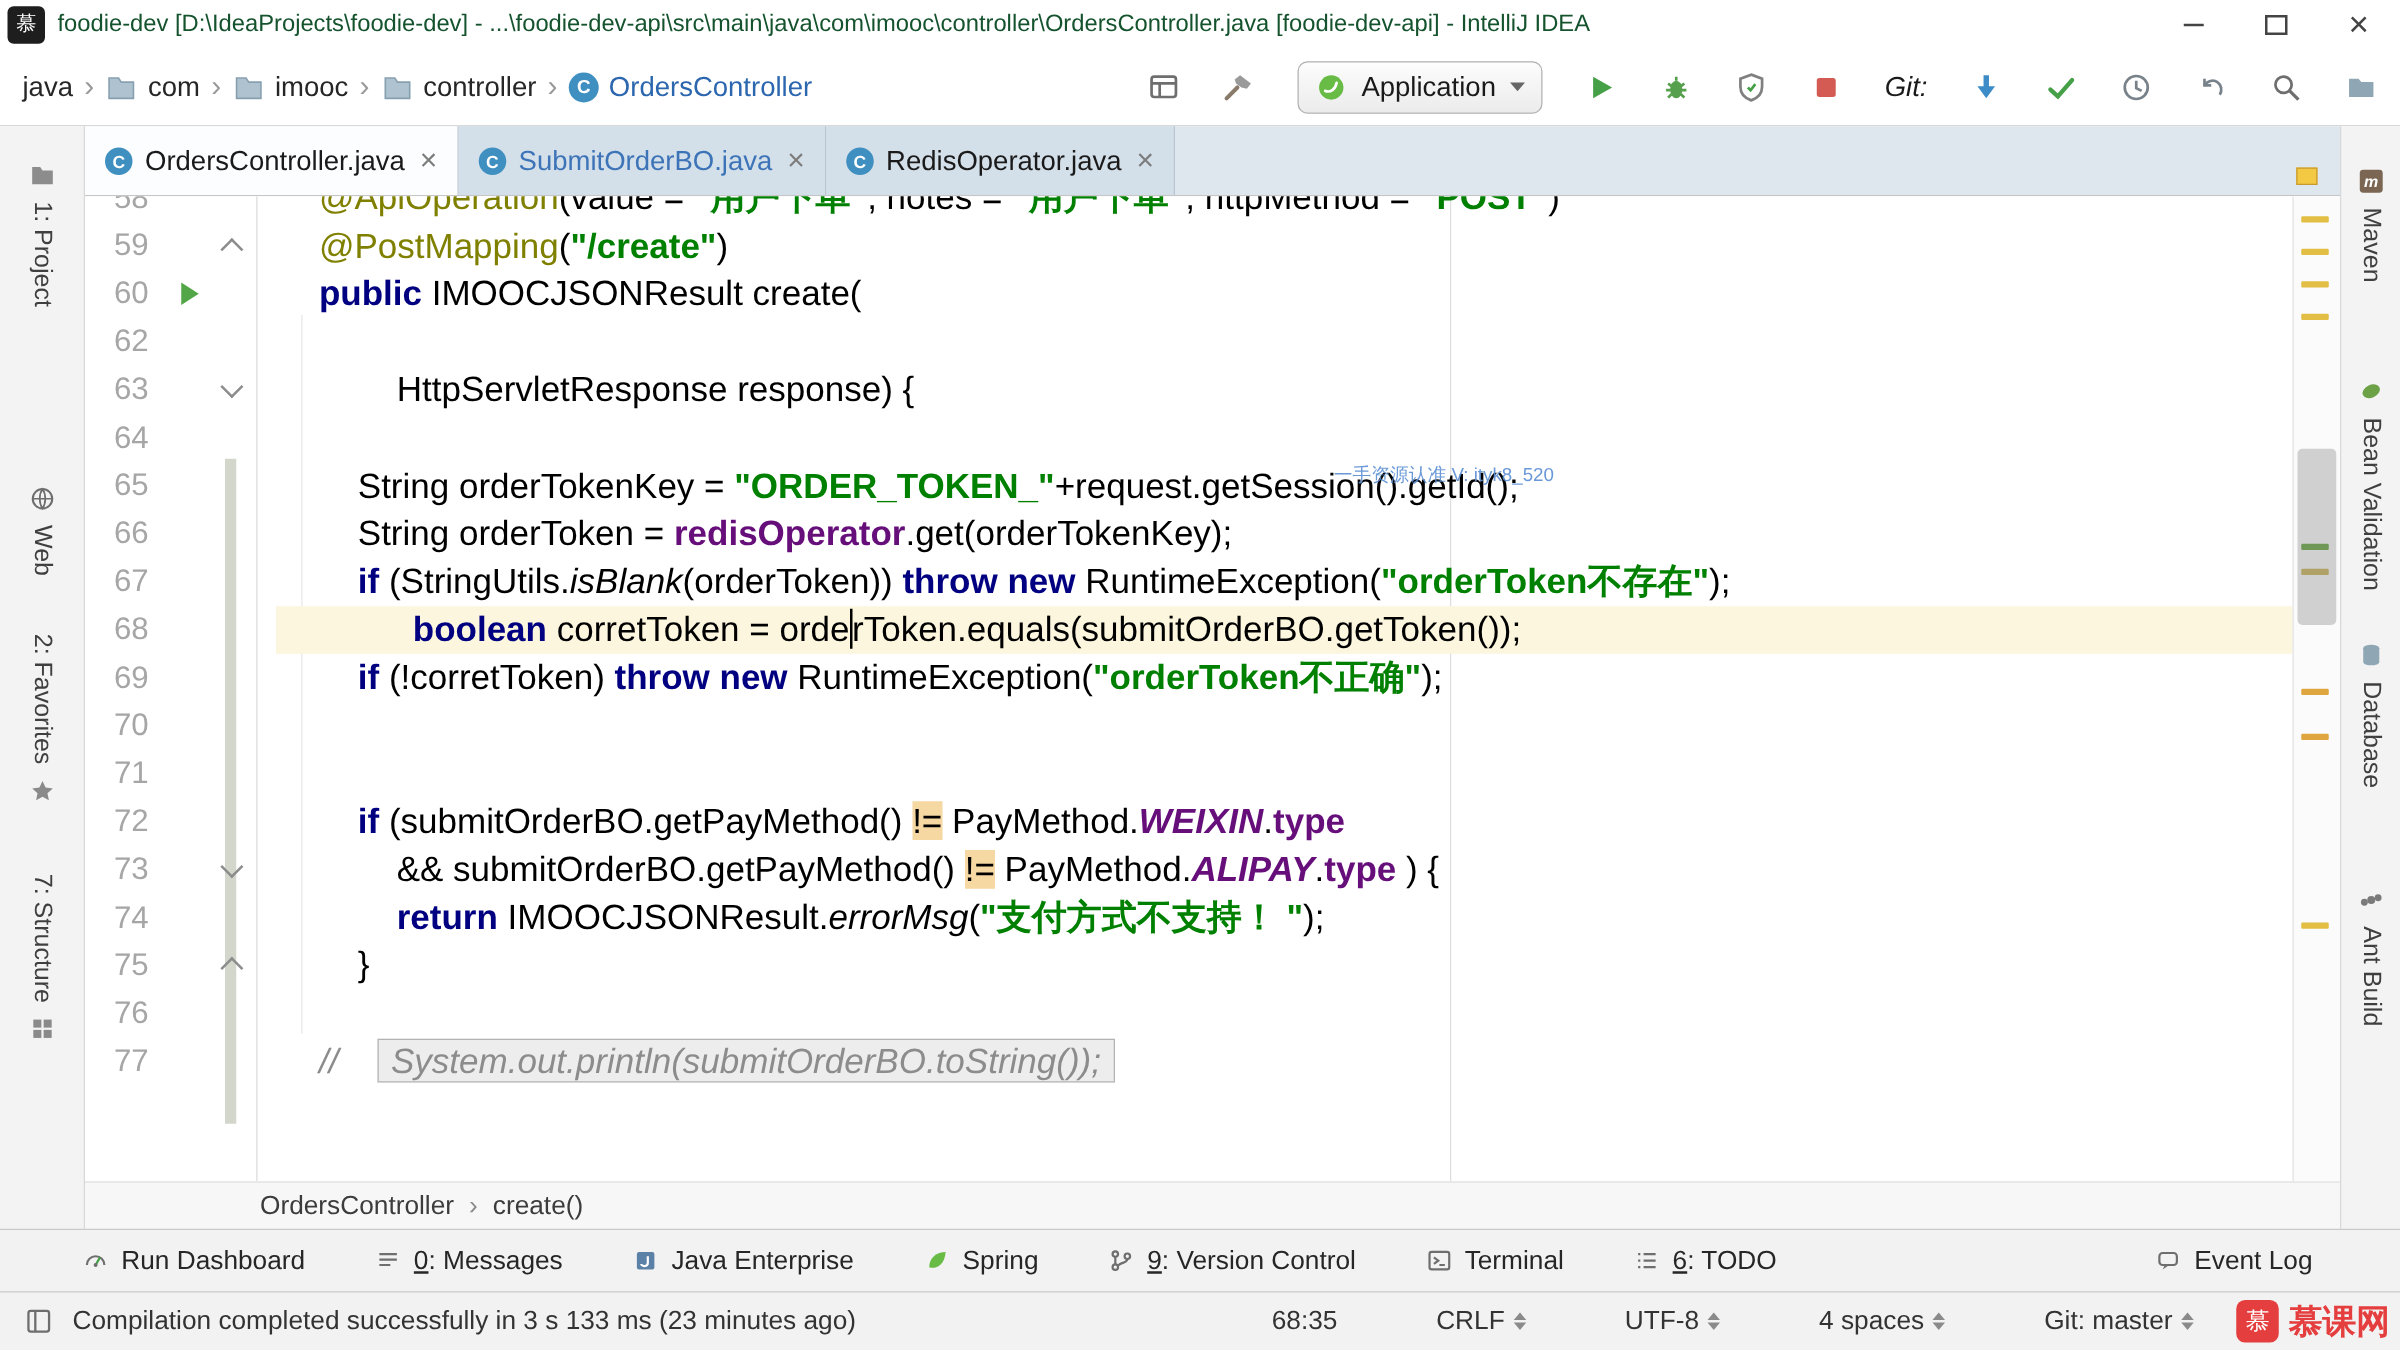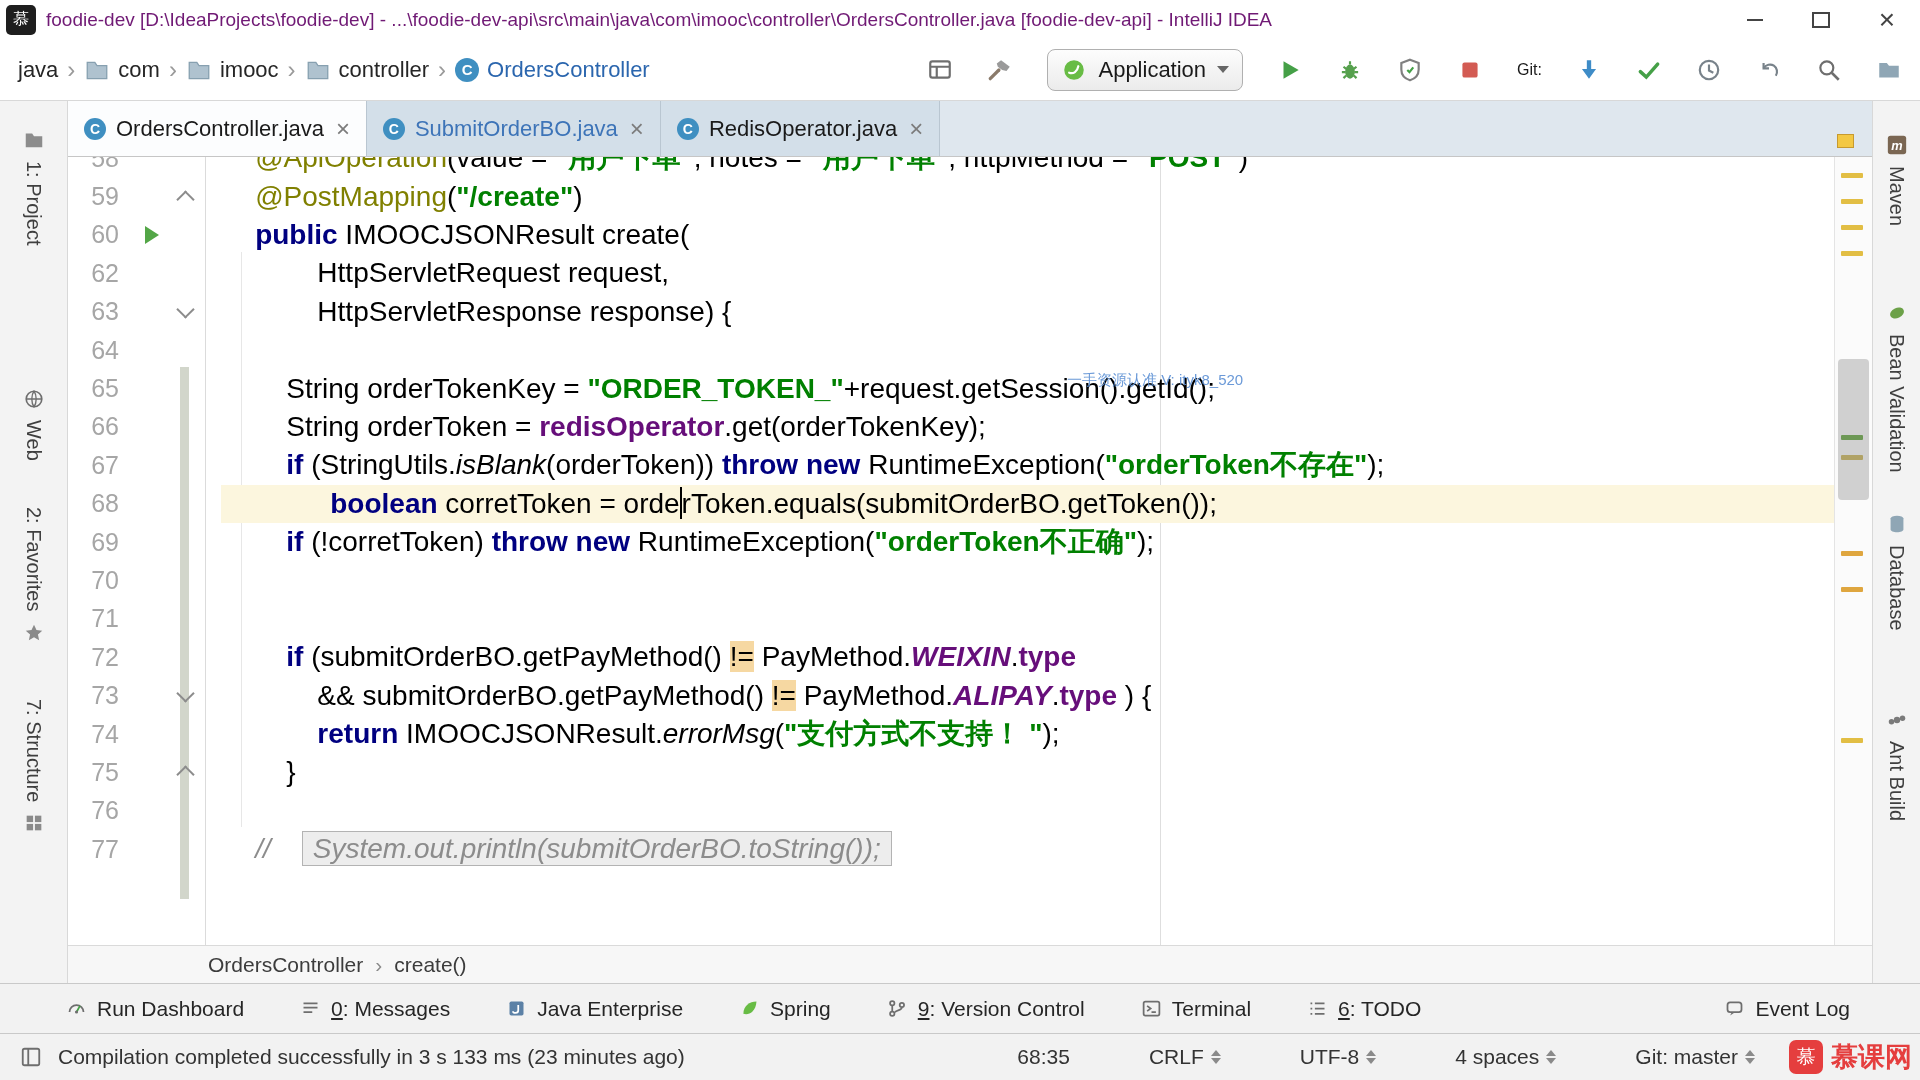--- a/index.html
+++ b/index.html
@@ -4,21 +4,21 @@
 <style>
   html,body{margin:0;padding:0;}
   body{width:1920px;height:1080px;overflow:hidden;background:#fff;
        font-family:"Liberation Sans",sans-serif;color:#1a1a1a;}
   .app{width:1920px;height:1080px;display:flex;flex-direction:column;}
 
   
   .titlebar{height:39px;flex:none;display:flex;align-items:center;background:#fff;padding-left:6px;}
   .logo-badge{width:30px;height:30px;border-radius:5px;background:#1e1e1e;color:#fff;font-size:16px;
               display:flex;align-items:center;justify-content:center;flex:none;}
-  .title-text{margin-left:10px;font-size:19px;color:#701a75;white-space:nowrap;overflow:hidden;}
+  .title-text{margin-left:10px;font-size:19px;color:#14532d;white-space:nowrap;overflow:hidden;}
   .win-controls{margin-left:auto;display:flex;flex:none;}
   .win-btn{width:66px;height:39px;display:flex;align-items:center;justify-content:center;}
   .min-glyph{width:16px;height:2px;background:#444;}
   .max-glyph{width:14px;height:12px;border:2px solid #444;}
   .close-glyph{font-size:28px;color:#444;line-height:1;}
 
   
   .menubar{height:47px;flex:none;display:flex;align-items:center;padding-left:6px;background:#fff;}
   .menu-item{padding:0 17px;font-size:23px;color:#1a1a1a;}
 
@@ -34,21 +34,21 @@
   .class-badge{width:24px;height:24px;border-radius:50%;background:#3f8fc1;color:#fff;font-size:15px;
                font-weight:bold;display:flex;align-items:center;justify-content:center;flex:none;}
   .class-badge.sm{width:22px;height:22px;font-size:14px;}
   .tool-actions{margin-left:auto;display:flex;align-items:center;gap:34px;}
   .ticon svg{width:26px;height:26px;display:block;}
   .tbtn{display:flex;align-items:center;}
   .runconfig{display:flex;align-items:center;gap:11px;border:1px solid #b0b0b0;border-radius:8px;
              background:linear-gradient(#fdfdfd,#ebebeb);height:40px;padding:0 13px;font-size:22px;}
   .chev-down{width:0;height:0;border-left:6px solid transparent;border-right:6px solid transparent;
              border-top:7px solid #666;}
-  .git-label{font-size:16px;}
+  .git-label{font-size:22px;font-style:italic;}
 
   
   .main{flex:1;display:flex;min-height:0;}
   .strip{flex:none;background:#f3f3f3;display:flex;flex-direction:column;align-items:center;}
   .strip.left{width:67px;border-right:1px solid #d8d8d8;}
   .strip.right{width:47px;border-left:1px solid #d8d8d8;}
   .strip-item{display:flex;flex-direction:column;align-items:center;gap:10px;}
   .strip-item svg{width:22px;height:22px;display:block;}
   .vlabel{writing-mode:vertical-rl;font-size:20px;color:#3f3f3f;white-space:nowrap;}
 
@@ -374,21 +374,21 @@
             <div class="cl">
               <span class="lnum">60</span>
               <span class="licons">
                 <span class="run-tri"></span>
               </span>
               <span class="ltxt"><span>    </span><span class="kw">public </span><span>IMOOCJSONResult create(</span></span>
             </div>
             <div class="cl">
               <span class="lnum">62</span>
               <span class="licons"></span>
-              <span class="ltxt"><span>            </span><span>HttpServletRequest request,</span></span>
+              <span class="ltxt"><span>            </span></span>
             </div>
             <div class="cl">
               <span class="lnum">63</span>
               <span class="licons">
                 <span class="fold down"></span>
               </span>
               <span class="ltxt"><span>            </span><span>HttpServletResponse response) {</span></span>
             </div>
             <div class="cl">
               <span class="lnum">64</span>

